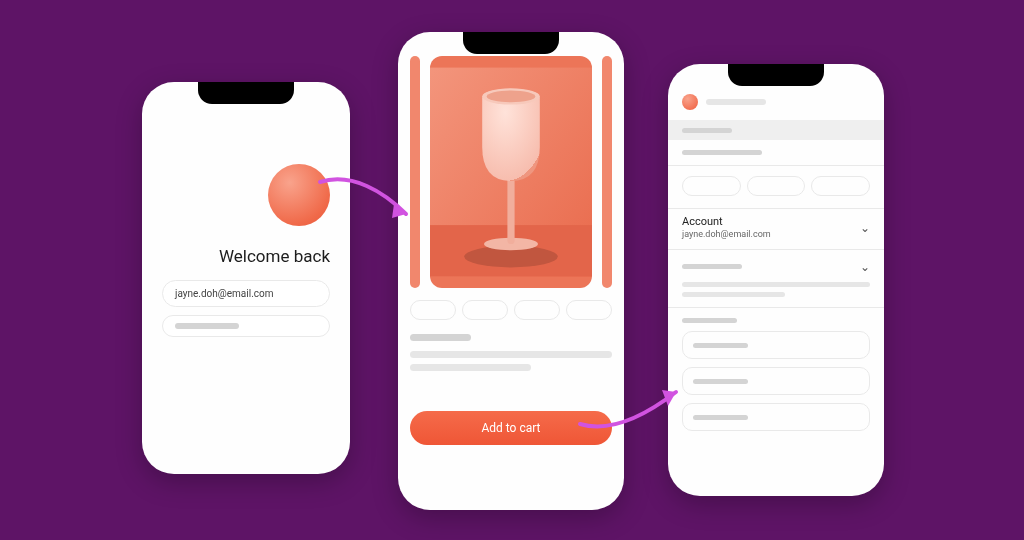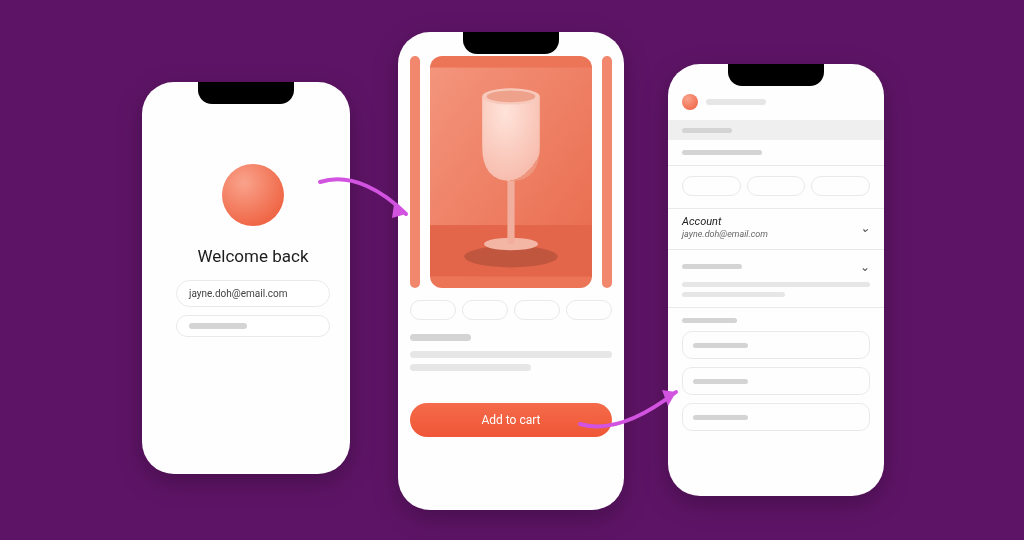--- a/index.html
+++ b/index.html
@@ -39,21 +39,21 @@
     background: #000;
     border-radius: 0 0 14px 14px;
     z-index: 5;
   }
   .screen { position: absolute; inset: 0; padding-top: 24px; }
 
   
   .p1 { left: 142px; top: 82px; width: 208px; height: 392px; }
   .p1 .content {
     padding: 28px 20px 16px;
-    display: flex; flex-direction: column; align-items: center; margin-left: 14px;
+    display: flex; flex-direction: column; align-items: flex-end;
   }
   .avatar-lg {
     width: 62px; height: 62px; border-radius: 50%;
     background: radial-gradient(circle at 35% 30%, #f9a38c 0%, #f06a4a 70%, #e95638 100%);
     margin-top: 30px;
   }
   .welcome { font-size: 17px; color: var(--text); margin: 20px 0 14px; text-align: center; }
   .field {
     width: 100%;
     border: 1px solid var(--line);
@@ -103,21 +103,21 @@
     flex: 1; height: 20px;
     border: 1px solid var(--line);
     border-radius: 12px;
   }
   .sk-line { height: 7px; background: var(--skeleton-dark); border-radius: 4px; }
   .sk-line.light { background: var(--skeleton); }
   .p2 .sk1 { width: 30%; margin-top: 14px; }
   .p2 .sk2 { width: 100%; margin-top: 10px; }
   .p2 .sk3 { width: 60%; margin-top: 6px; }
   .p2 .ctabtn {
-    margin-top: 32px;
+    margin-top: 40px;
     background: linear-gradient(180deg, #f56b4a, #ef5636);
     color: #fff; font-size: 12px; text-align: center;
     padding: 10px 0; border-radius: 20px;
   }
 
   
   .p3 { left: 668px; top: 64px; width: 216px; height: 432px; }
   .p3 .screen { padding: 30px 14px 0; }
   .hdr { display: flex; align-items: center; gap: 8px; margin-bottom: 10px; }
   .avatar-sm {
@@ -131,21 +131,20 @@
     padding: 0 14px;
     display: flex; align-items: center;
   }
   .grayband .sk-line { width: 50px; height: 5px; background: var(--skeleton-dark); }
   .sep { height: 1px; background: var(--line); margin: 0 -14px; }
   .row3 { display: flex; gap: 6px; margin: 10px 0 12px; }
   .pill { flex: 1; height: 20px; border: 1px solid var(--line); border-radius: 12px; }
   .acct-row {
     display: flex; align-items: center; justify-content: space-between;
     padding: 6px 0 10px;
-    font-style: italic;
   }
   .acct-text .label { font-size: 11px; color: #222; }
   .acct-text .email { font-size: 9px; color: #666; margin-top: 1px; }
   .chev { font-size: 12px; color: #555; margin-top: 2px;}
   .expand-row {
     display: flex; align-items: center; justify-content: space-between;
     padding: 8px 0;
   }
   .expand-row .sk-line { width: 60px; height: 5px; }
   .outline-item {

